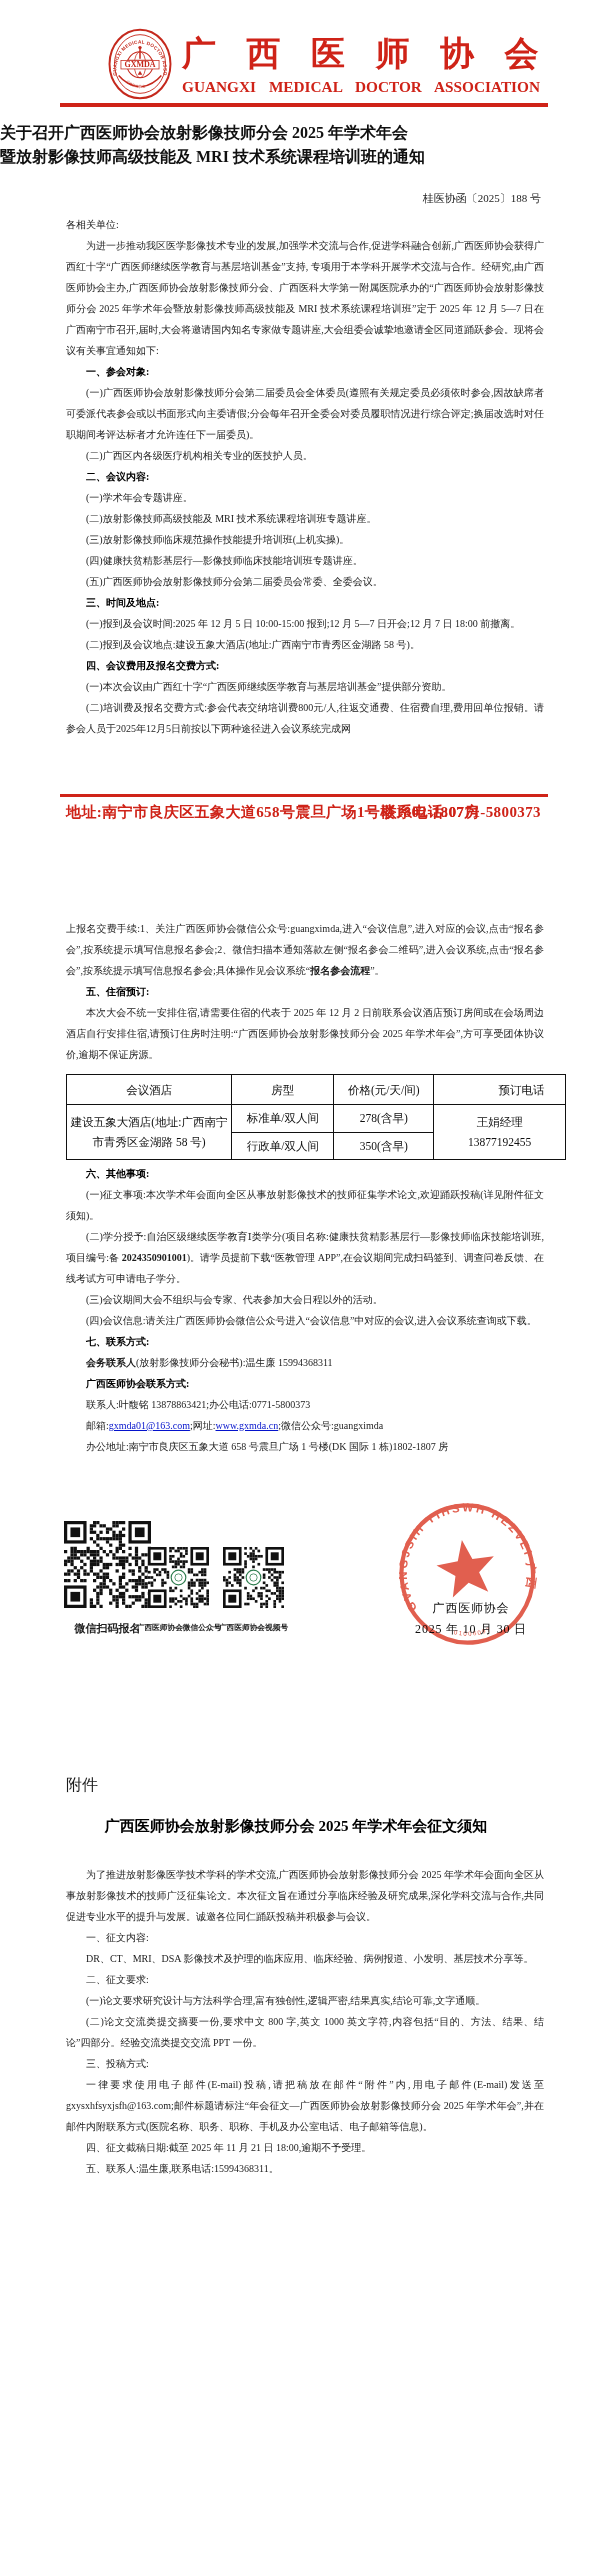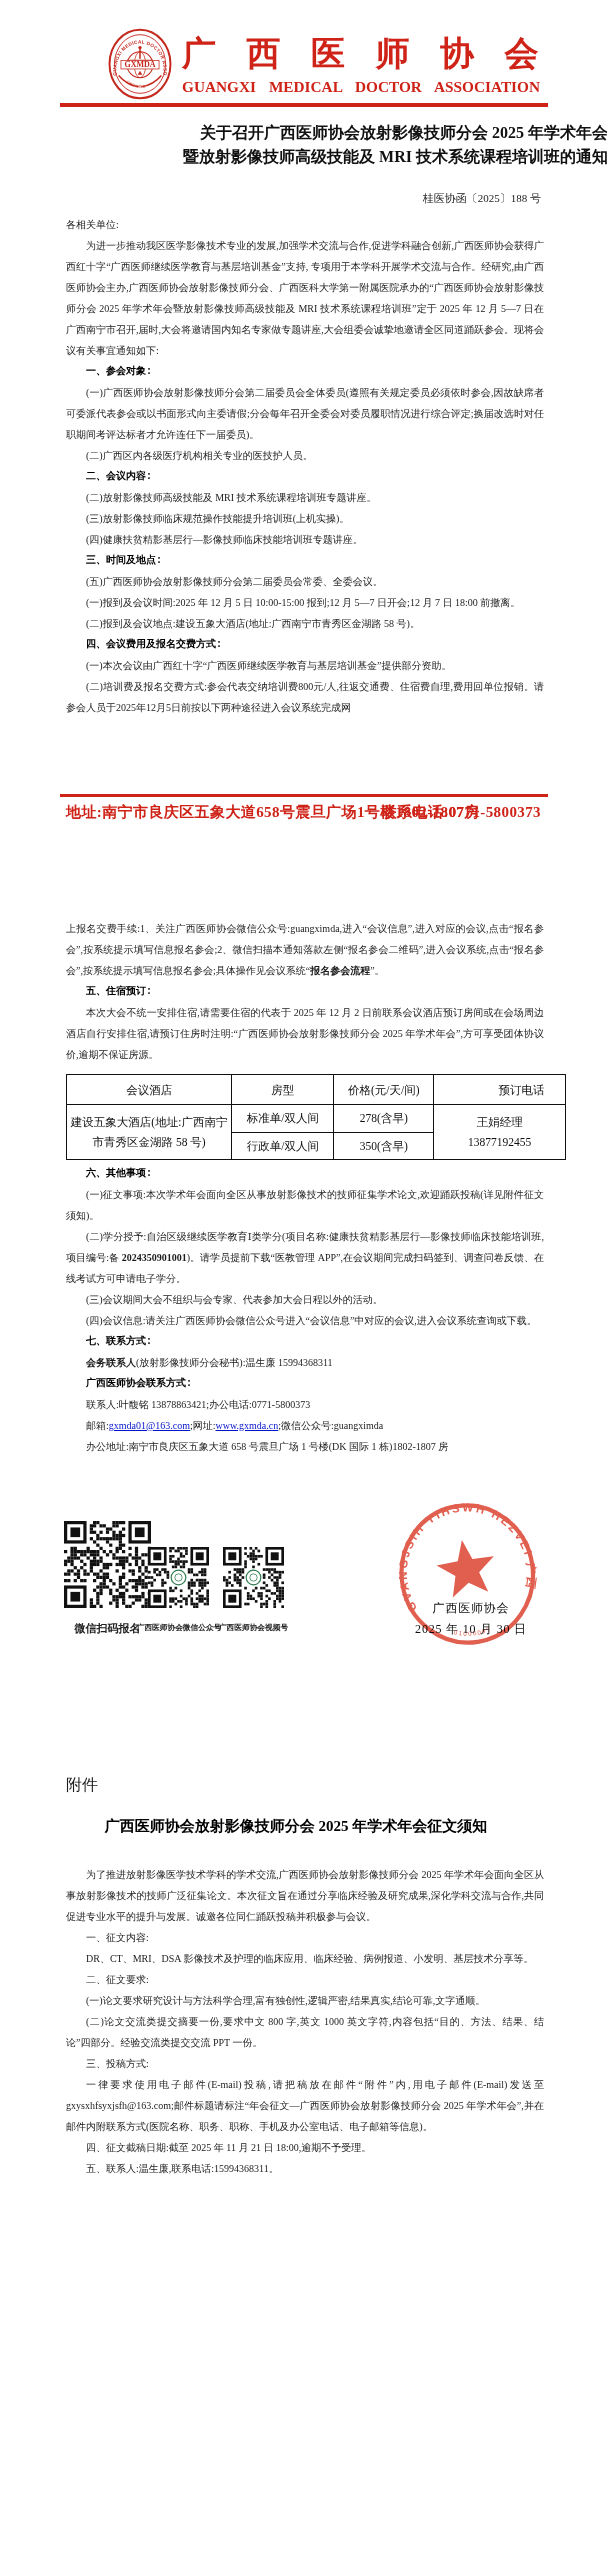--- a/index.html
+++ b/index.html
@@ -5,28 +5,28 @@
   html,body{margin:0;padding:0;}
   body{width:608px;height:2576px;background:#ffffff;position:relative;
        font-family:"Liberation Serif","DejaVu Serif",serif;color:#1c1c1c;}
   .abs{position:absolute;}
   
   .org-cn{font-size:34px;font-weight:700;color:var(--red,#cf2318);
           text-align:justify;text-align-last:justify;line-height:38px;letter-spacing:1.5px;}
   .org-en{font-size:15.3px;font-weight:700;color:var(--red,#cf2318);
           text-align:justify;text-align-last:justify;letter-spacing:0px;line-height:18.4px;}
   .rule{background:var(--red,#c6231a);height:3.8px;}
-  .doc-title{width:608px;text-align:right;font-size:16px;font-weight:700;line-height:24px;color:#111;}
+  .doc-title{width:608px;text-align:left;font-size:16px;font-weight:700;line-height:24px;color:#111;}
   .doc-number{font-size:11px;color:#222;}
   
   .textcol{width:478px;}
   .p{margin:0;font-size:10px;line-height:21px;text-align:justify;color:#1c1c1c;}
   .p.plain{text-indent:0;}
   .p.indent{text-indent:2em;}
-  .p.heading{text-indent:2em;font-weight:700;color:#000;font-family:Liberation Mono, monospace;}
+  .p.heading{text-indent:2em;font-weight:700;color:#000;}
   .b{font-weight:700;}
   .link{color:#0413cc;text-decoration:underline;cursor:pointer;}
   
   table.hotel{border-collapse:collapse;width:500px;margin:9.2px 0 3.1px 0;table-layout:fixed;}
   table.hotel th,table.hotel td{border:1.5px solid #111;font-size:11.5px;padding:3.1px 3.1px;
        text-align:center;vertical-align:middle;font-weight:400;line-height:20px;color:#111;}
   table.hotel th{font-weight:400;height:23px;}
   
   .foot-text{font-size:15px;font-weight:700;color:var(--red,#cc241a);letter-spacing:0.4px;}
   
@@ -72,25 +72,26 @@
 <div class="abs doc-title" style="left:0;top:145px;">暨放射影像技师高级技能及 MRI 技术系统课程培训班的通知</div>
 <div class="abs doc-number" style="right:67px;top:191px;">桂医协函〔2025〕188 号</div>
 
 <div class="abs textcol" style="left:66px;top:214px;" id="body1">
     <p class="p plain"><span>各相关单位:</span></p>
     <p class="p indent"><span>为进一步推动我区医学影像技术专业的发展,加强学术交流与合作,促进学科融合创新,广西医师协会获得广西红十字“广西医师继续医学教育与基层培训基金”支持, 专项用于本学科开展学术交流与合作。经研究,由广西医师协会主办,广西医师协会放射影像技师分会、广西医科大学第一附属医院承办的“广西医师协会放射影像技师分会 2025 年学术年会暨放射影像技师高级技能及 MRI 技术系统课程培训班”定于 2025 年 12 月 5—7 日在广西南宁市召开,届时,大会将邀请国内知名专家做专题讲座,大会组委会诚挚地邀请全区同道踊跃参会。现将会议有关事宜通知如下:</span></p>
     <p class="p heading"><span>一、参会对象:</span></p>
     <p class="p indent"><span>(一)广西医师协会放射影像技师分会第二届委员会全体委员(遵照有关规定委员必须依时参会,因故缺席者可委派代表参会或以书面形式向主委请假;分会每年召开全委会对委员履职情况进行综合评定;换届改选时对任职期间考评达标者才允许连任下一届委员)。</span></p>
     <p class="p indent"><span>(二)广西区内各级医疗机构相关专业的医技护人员。</span></p>
     <p class="p heading"><span>二、会议内容:</span></p>
+    <p class="p indent"><span>(一)学术年会专题讲座。</span></p>
     <p class="p indent"><span>(二)放射影像技师高级技能及 MRI 技术系统课程培训班专题讲座。</span></p>
     <p class="p indent"><span>(三)放射影像技师临床规范操作技能提升培训班(上机实操)。</span></p>
     <p class="p indent"><span>(四)健康扶贫精影基层行—影像技师临床技能培训班专题讲座。</span></p>
+    <p class="p indent"><span>(五)广西医师协会放射影像技师分会第二届委员会常委、全委会议。</span></p>
     <p class="p heading"><span>三、时间及地点:</span></p>
-    <p class="p indent"><span>(五)广西医师协会放射影像技师分会第二届委员会常委、全委会议。</span></p>
     <p class="p indent"><span>(一)报到及会议时间:2025 年 12 月 5 日 10:00-15:00 报到;12 月 5—7 日开会;12 月 7 日 18:00 前撤离。</span></p>
     <p class="p indent"><span>(二)报到及会议地点:建设五象大酒店(地址:广西南宁市青秀区金湖路 58 号)。</span></p>
     <p class="p heading"><span>四、会议费用及报名交费方式:</span></p>
     <p class="p indent"><span>(一)本次会议由广西红十字“广西医师继续医学教育与基层培训基金”提供部分资助。</span></p>
     <p class="p indent"><span>(二)培训费及报名交费方式:参会代表交纳培训费800元/人,往返交通费、住宿费自理,费用回单位报销。请参会人员于2025年12月5日前按以下两种途径进入会议系统完成网</span></p>
   </div>
 
 <div class="abs rule" style="left:60px;top:794px;width:488px;height:3.1px;"></div>
 <div class="abs foot-text" style="left:66px;top:803px;">地址:南宁市良庆区五象大道658号震旦广场1号楼1802-1807房</div>
 <div class="abs foot-text" style="right:67px;top:803px;">联系电话:0771-5800373</div>

